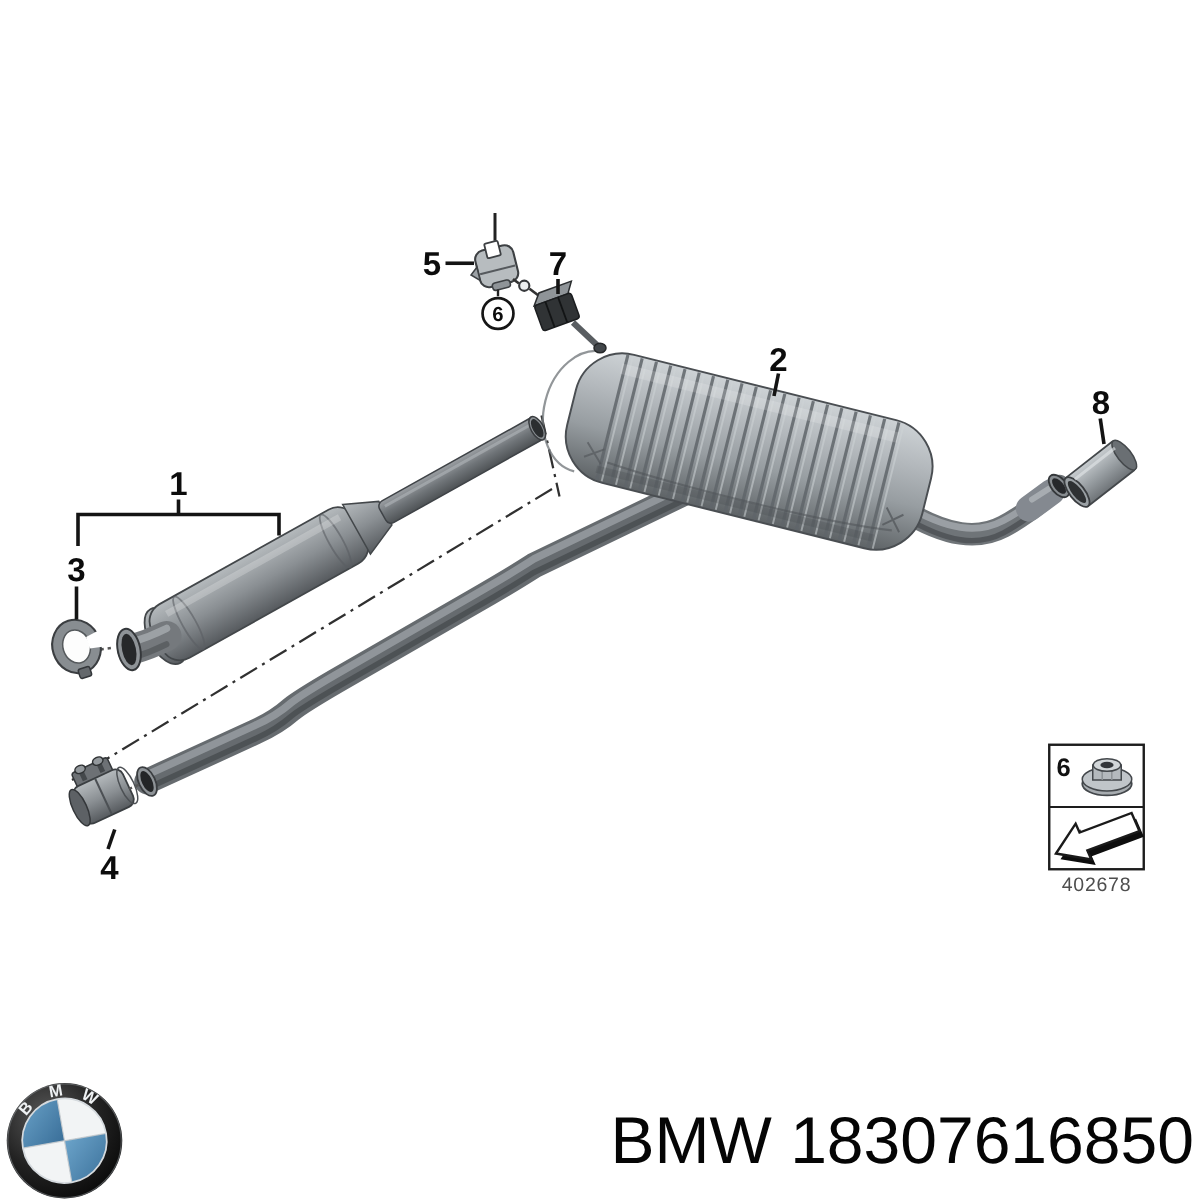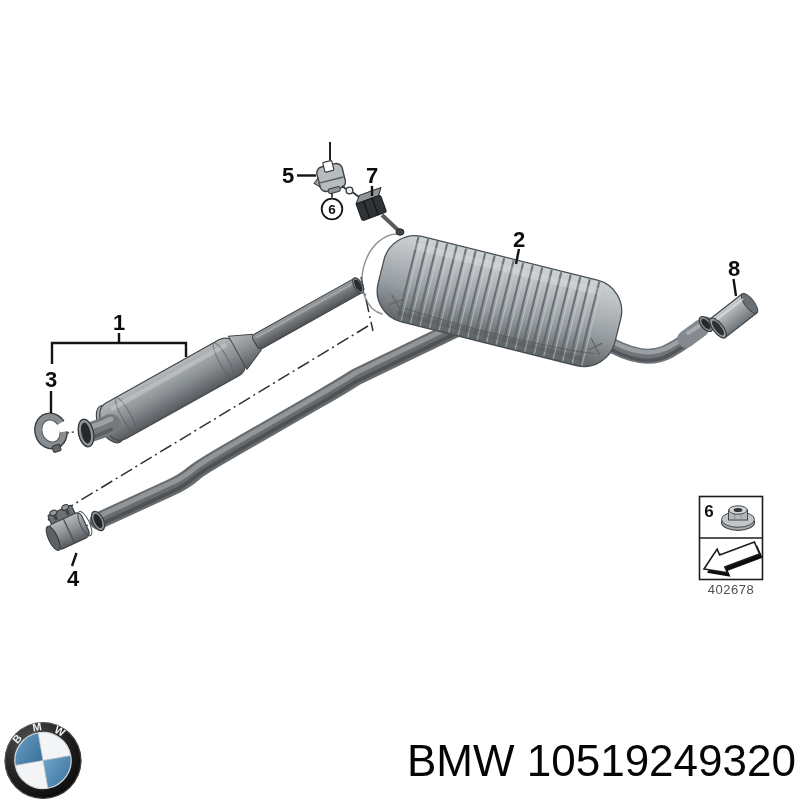--- a/index.html
+++ b/index.html
@@ -243,16 +243,16 @@
         <path d="M0,0 L28.5,0 A28.5,28.5 0 0 1 0,28.5 Z" fill="url(#gBlue)"></path>
         <path d="M0,0 L0,28.5 A28.5,28.5 0 0 1 -28.5,0 Z" fill="#f2f4f5"></path>
         <path d="M-28.5,0 H28.5 M0,-28.5 V28.5" stroke="#c8cdd1" stroke-width="0.8" opacity="0.9" fill="none"></path>
         <circle r="28.5" fill="none" stroke="#d5dade" stroke-width="1.2"></circle>
         <text class="logo-letter" text-anchor="middle" transform="rotate(-40) translate(0,-30.5)">B</text>
         <text class="logo-letter" text-anchor="middle" transform="translate(0,-30.5)">M</text>
         <text class="logo-letter" text-anchor="middle" transform="rotate(40) translate(0,-30.5)">W</text>
       </g>
     </svg>
   </div>
-  <div class="footer-text">BMW 10519249320</div>
+  <div class="footer-text">BMW 18307616850</div>
 </div>
 
 </div>
 
 </body></html>

